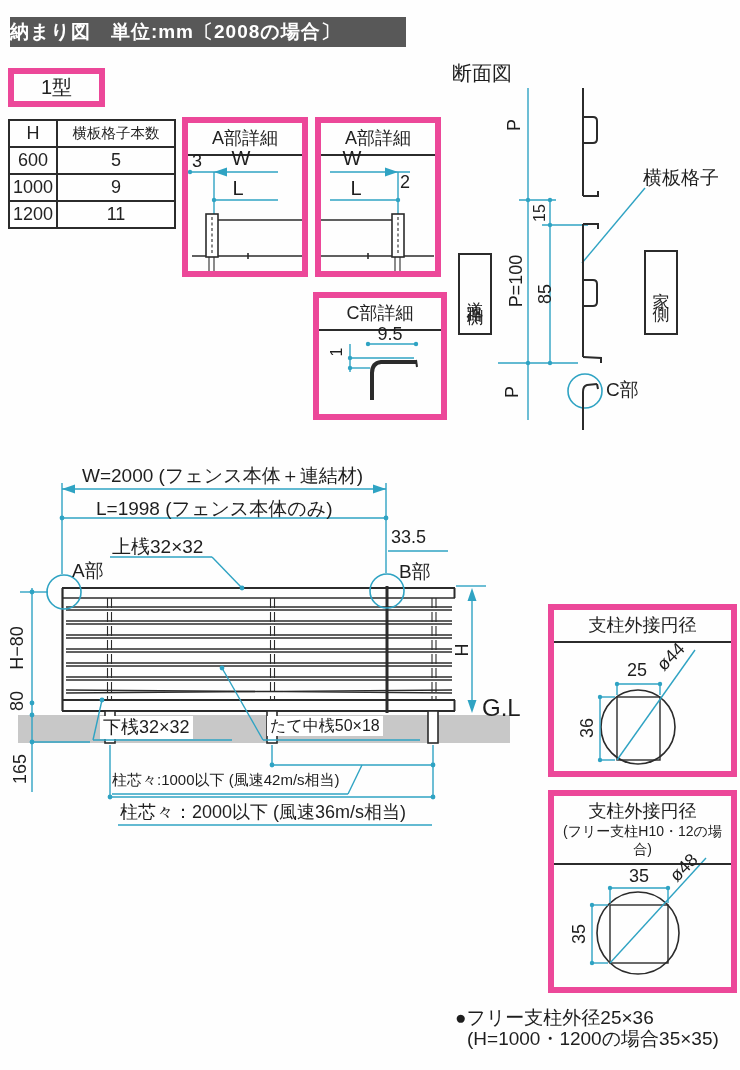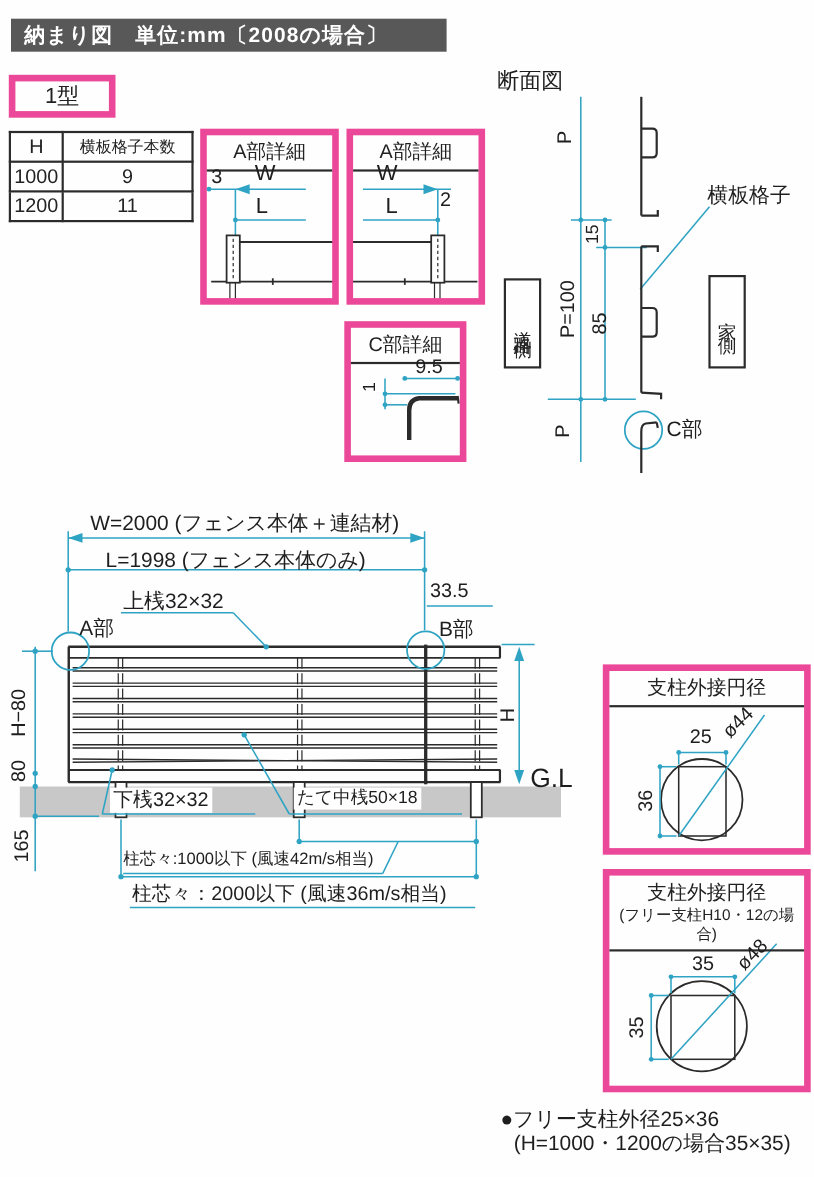--- a/index.html
+++ b/index.html
@@ -5,21 +5,21 @@
   html,body{margin:0;padding:0;background:#fff;}
   #stage{position:relative;width:740px;height:1070px;background:#fefefe;overflow:hidden;
          font-family:"Liberation Sans","DejaVu Sans",sans-serif;color:#222;}
   svg{position:absolute;left:0;top:0;z-index:1;}
   .lbl{position:absolute;white-space:nowrap;z-index:3;font-size:19px;color:#1e1e1e;}
   .ctr{transform:translate(-50%,-50%);}
   .rot{transform:translate(-50%,-50%) rotate(-90deg);}
   .rot45{transform:translate(-50%,-50%) rotate(-45deg);}
   .whitebg{background:#fff;padding:0 3px;line-height:1.25;}
   .titlebar{position:absolute;left:10px;top:17px;width:396px;height:30px;background:#585858;
-            color:#fff;display:flex;align-items:center;padding-left:12px;box-sizing:border-box;
+            color:#fff;display:flex;align-items:center;box-sizing:border-box;
             font-size:19px;font-weight:bold;letter-spacing:1px;z-index:3;}
   .frame{position:absolute;border:6px solid #ec4899;box-sizing:border-box;background:transparent;z-index:2;}
   .frame .ttl{width:100%;text-align:center;border-bottom:2px solid #2b2b2b;box-sizing:border-box;
               font-size:18px;padding:3px 0 4px 0;background:transparent;}
   .vbox{position:absolute;border:2px solid #2b2b2b;box-sizing:border-box;display:flex;
         align-items:center;justify-content:center;z-index:3;}
   .vtext{writing-mode:vertical-rl;font-size:17px;letter-spacing:4px;}
   table.spec{position:absolute;left:8px;top:119px;border-collapse:collapse;z-index:3;
              font-size:18px;text-align:center;background:transparent;}
   table.spec td,table.spec th{border:2px solid #2b2b2b;font-weight:normal;padding:0;}
@@ -253,20 +253,24 @@
     <span>1型</span>
   </div>
 
   <table class="spec">
     <tbody>
         <tr>
       <th class="c1">H</th>
       <th class="c2">横板格子本数</th>
     </tr>
     <tr>
+      <td class="c1">600</td>
+      <td class="c2">5</td>
+    </tr>
+    <tr>
       <td class="c1">1000</td>
       <td class="c2">9</td>
     </tr>
     <tr>
       <td class="c1">1200</td>
       <td class="c2">11</td>
     </tr>
   </tbody>
     </table>
 
@@ -277,21 +281,21 @@
   <span class="lbl ctr" style="left:241px;top:158px;font-size:20px;">W</span>
   <span class="lbl ctr" style="left:238px;top:188px;font-size:20px;">L</span>
 
   <div class="frame" style="left:315px;top:117px;width:126px;height:160px;">
     <div class="ttl">A部詳細</div>
   </div>
   <span class="lbl ctr" style="left:352px;top:158px;font-size:20px;">W</span>
   <span class="lbl ctr" style="left:405px;top:182px;font-size:18px;">2</span>
   <span class="lbl ctr" style="left:356px;top:188px;font-size:20px;">L</span>
 
-  <div class="frame" style="left:313px;top:292px;width:111px;height:128px;">
+  <div class="frame" style="left:313px;top:292px;width:134px;height:128px;">
     <div class="ttl">C部詳細</div>
   </div>
   <span class="lbl ctr" style="left:390px;top:334px;font-size:18px;">9.5</span>
   <span class="lbl rot" style="left:337px;top:352px;font-size:16px;">1</span>
 
   <span class="lbl" style="left:452px;top:60px;font-size:20px;">断面図</span>
   <span class="lbl rot" style="left:514px;top:125px;font-size:18px;">P</span>
   <span class="lbl rot" style="left:540px;top:213px;font-size:16px;">15</span>
   <span class="lbl rot" style="left:516px;top:281px;font-size:18px;">P=100</span>
   <span class="lbl rot" style="left:545px;top:294px;font-size:18px;">85</span>

